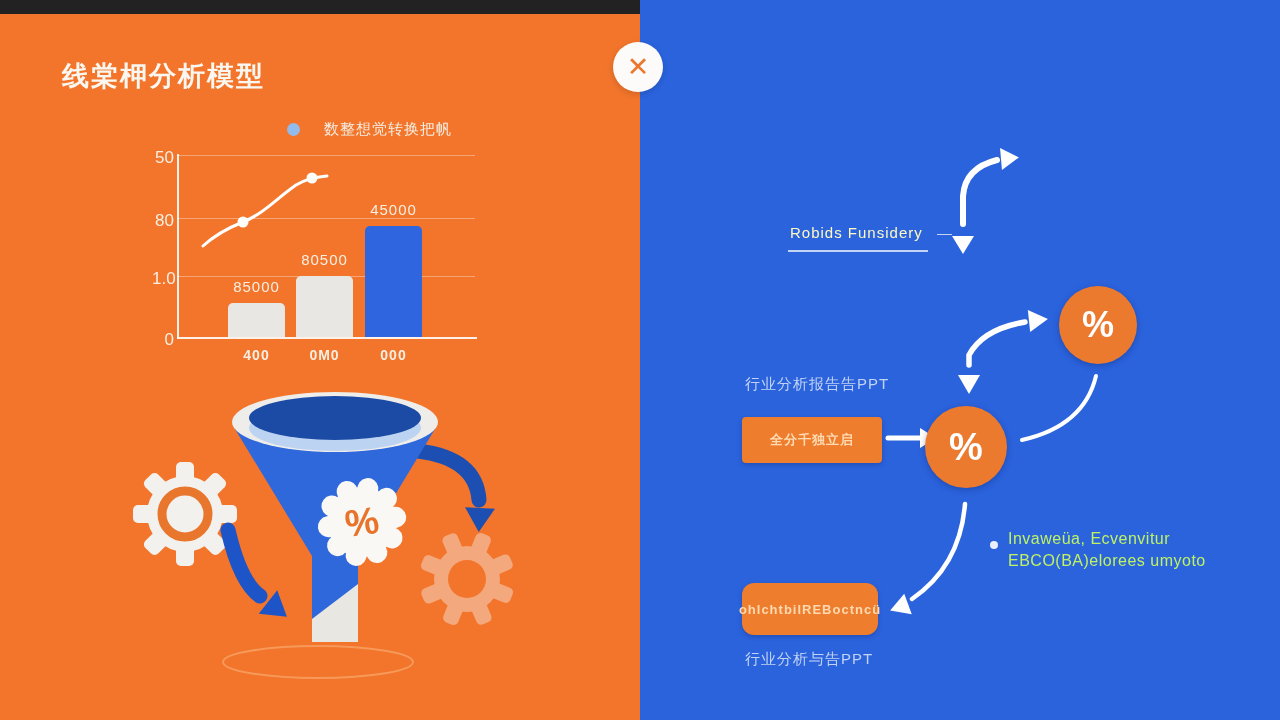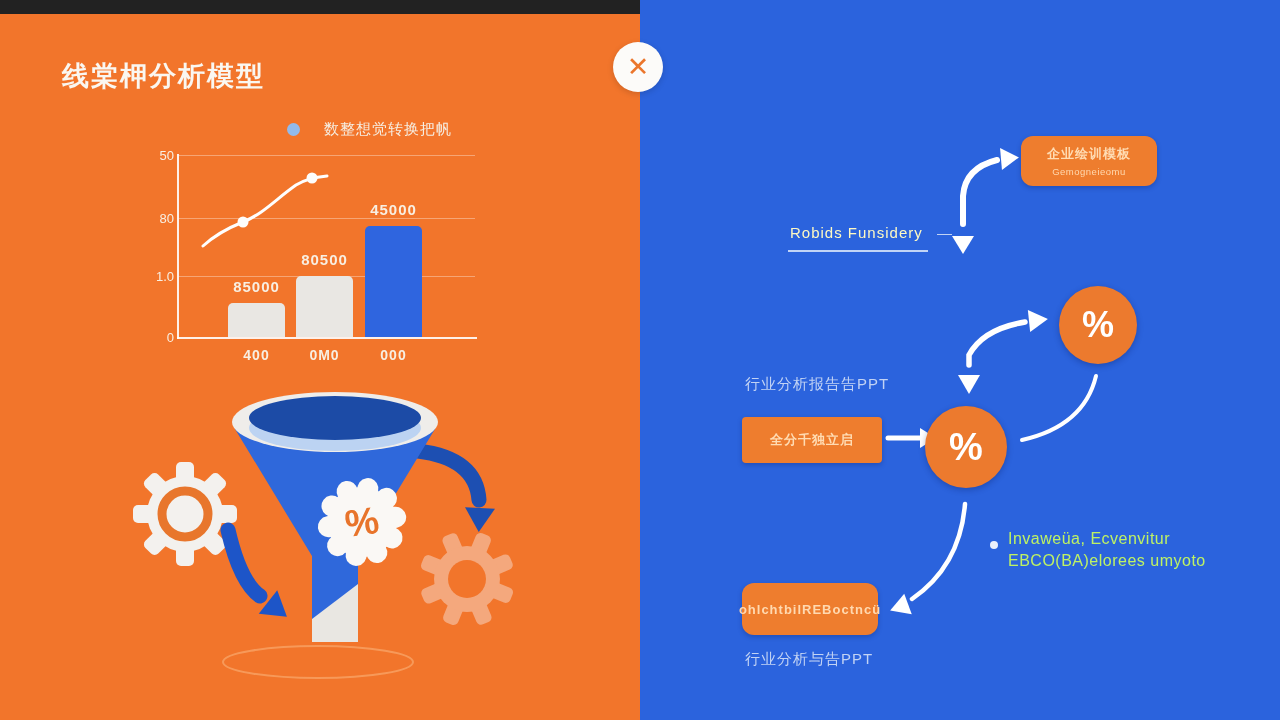--- a/index.html
+++ b/index.html
@@ -15,23 +15,23 @@
   
   .legend{left:287px;top:106px;display:flex;align-items:center;gap:24px;}
   .legend-dot{width:13px;height:13px;border-radius:50%;background:#92BAEB;}
   .legend-label{font-size:15px;color:#F6EEE2;letter-spacing:1px;}
 
   
   .chart{left:158px;top:128px;width:330px;height:240px;}
   .axis-y{left:19px;top:12px;width:2px;height:185px;background:rgba(255,255,255,.9);}
   .axis-x{left:19px;top:195px;width:300px;height:2px;background:rgba(255,255,255,.9);}
   .gridline{left:21px;width:296px;height:1px;background:rgba(255,255,255,.35);}
-  .ytick{left:-6px;width:22px;text-align:right;font-size:13px;color:#F8EFE2;}
+  .ytick{left:-6px;width:22px;text-align:right;font-size:17px;color:#F8EFE2;}
   .bar-col{position:absolute;bottom:45px;width:57px;display:flex;flex-direction:column;align-items:center;}
-  .bar-value{color:#F8EFE2;font-size:15px;font-weight:bold;letter-spacing:1px;margin-bottom:8px;}
+  .bar-value{color:#F8EFE2;font-size:15px;font-weight:normal;letter-spacing:1px;margin-bottom:8px;}
   .bar{width:57px;border-radius:5px 5px 0 0;}
   .bar-cat{position:absolute;bottom:-26px;color:#F8EFE2;font-size:14px;font-weight:bold;letter-spacing:1px;}
   .line-overlay{left:0;top:0;pointer-events:none;}
 
   
   .divider-circle{left:613px;top:42px;width:50px;height:50px;border-radius:50%;background:#FCFBF9;
                   display:flex;align-items:center;justify-content:center;box-shadow:0 2px 6px rgba(0,0,0,.15);}
   .close-x{color:#EB762C;font-size:27px;font-weight:bold;line-height:1;}
   .obox{background:#EE7D2E;border-radius:12px;display:flex;flex-direction:column;
         align-items:center;justify-content:center;box-shadow:0 2px 5px rgba(0,20,80,.25);}
@@ -160,24 +160,20 @@
             <circle cx="27.5" cy="-20" r="10.5"></circle>
           <circle r="35"></circle>
         </g>
         <text y="13" text-anchor="middle" font-size="38" font-weight="bold" fill="#E8742B">%</text>
       </g>
     </svg>
   </div>
 
   <div class="half-right">
 
-    <div class="abs obox" style="left:381px;top:136px;width:136px;height:50px;">
-      <div class="l1">企业绘训模板</div>
-      <div class="l2">Gemogneieomu</div>
-    </div>
 
     <svg class="abs" style="left:285px;top:138px;" width="95" height="118">
       <path d="M72,22 Q40,30 38,58 L38,86" fill="none" stroke="#FFFFFF" stroke-width="6" stroke-linecap="round"></path>
       <polygon points="0,-11 18,0 0,11" fill="#FFFFFF" transform="translate(76,21) rotate(-5)"></polygon>
       <polygon points="0,-11 18,0 0,11" fill="#FFFFFF" transform="translate(38,98) rotate(90)"></polygon>
     </svg>
 
     <div class="abs blue-label" style="left:150px;top:224px;color:#fef9c3;">Robids Funsidery</div>
     <div class="abs blue-label" style="left:297px;top:224px;">—</div>
     <div class="abs underline" style="left:148px;top:250px;width:140px;"></div>

